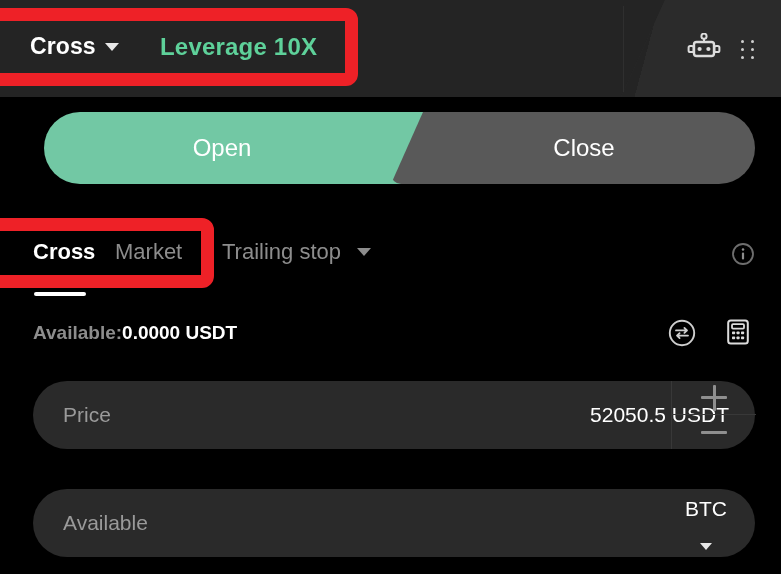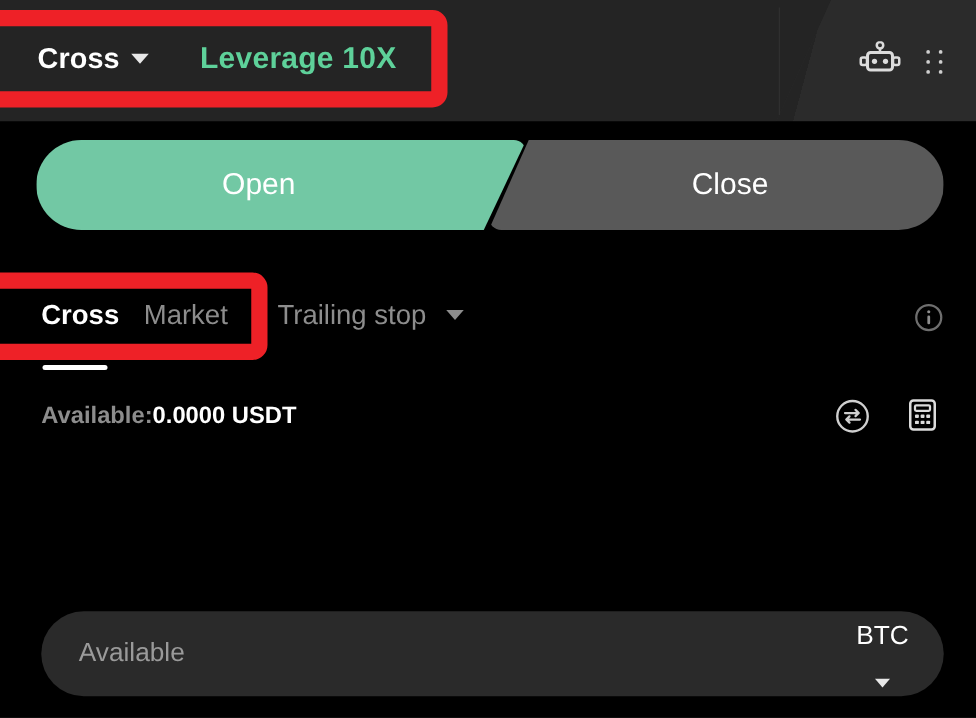--- a/index.html
+++ b/index.html
@@ -76,21 +76,21 @@
   .sidetabs {
     position:absolute; left:29px; top:112px;
     width:726px; height:72px;
   }
   .tab-open, .tab-close {
     position:absolute; top:0; height:72px;
     display:flex; align-items:center; justify-content:center;
     font-size:24px; cursor:pointer;
   }
   .tab-open {
-    left:0; width:392px;
+    left:15px; width:392px;
     background:#72c8a4; color:#ffffff;
     border-radius:36px 10px 10px 36px;
     clip-path: polygon(0 0, 100% 0, 358px 100%, 0 100%);
   }
   .tab-close {
     left:362px; width:364px;
     background:#595959; color:#ffffff;
     border-radius:10px 36px 36px 10px;
     clip-path: polygon(32px 0, 100% 0, 100% 100%, 0 100%);
   }
@@ -276,20 +276,33 @@
       <rect x="8" y="6.2" width="12" height="4.4" rx="1" stroke="#dcdcdc" stroke-width="1.8"></rect>
       <rect x="8" y="13.6" width="3.1" height="2.7" rx=".7" fill="#dcdcdc"></rect>
       <rect x="12.5" y="13.6" width="3.1" height="2.7" rx=".7" fill="#dcdcdc"></rect>
       <rect x="17" y="13.6" width="3.1" height="2.7" rx=".7" fill="#dcdcdc"></rect>
       <rect x="8" y="18.5" width="3.1" height="2.7" rx=".7" fill="#dcdcdc"></rect>
       <rect x="12.5" y="18.5" width="3.1" height="2.7" rx=".7" fill="#dcdcdc"></rect>
       <rect x="17" y="18.5" width="3.1" height="2.7" rx=".7" fill="#dcdcdc"></rect>
     </svg>
   </div>
 
+  <div class="field field-price">
+    <span class="lbl">Price</span>
+    <span class="val">52050.5 USDT</span>
+    <div class="stepper">
+      <div class="half plus">
+        <span class="bar-h"></span>
+        <span class="bar-v"></span>
+      </div>
+      <div class="half minus">
+        <span class="bar-h"></span>
+      </div>
+    </div>
+  </div>
 
   <div class="field field-qty">
     <span class="lbl">Available</span>
     <div class="unit-select">
       <span>BTC</span>
       <span class="caret-sm"></span>
     </div>
   </div>
 
   <div class="anno anno-1"></div>

